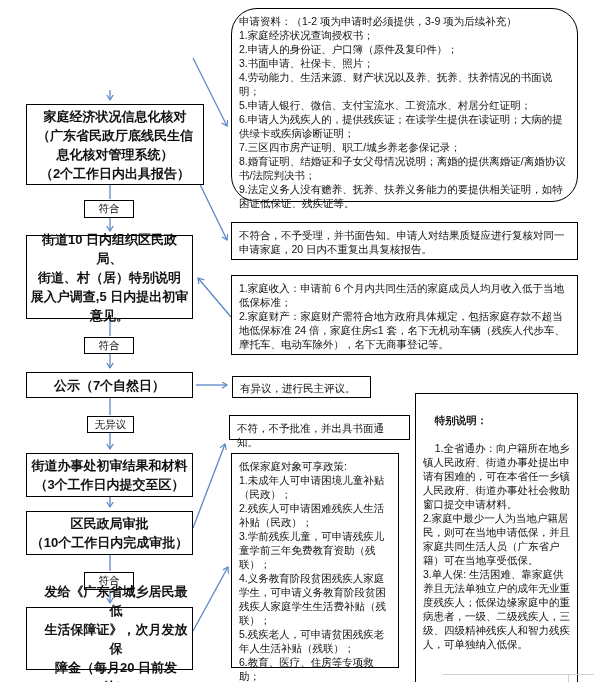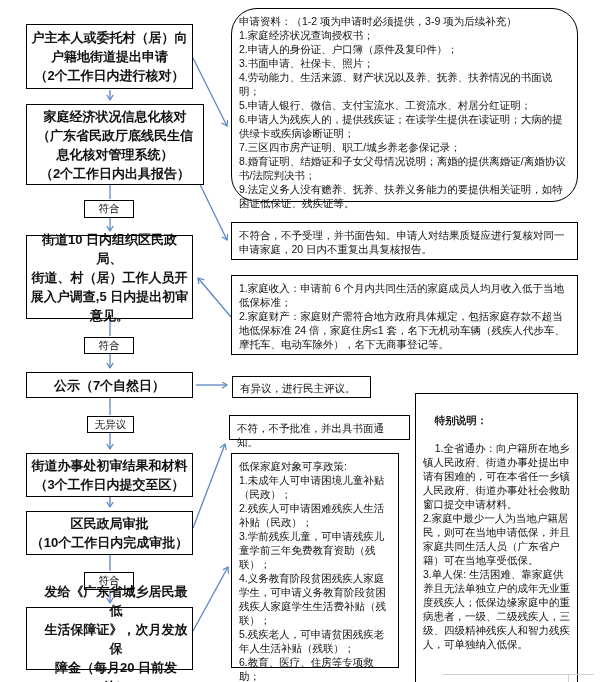--- a/index.html
+++ b/index.html
@@ -60,33 +60,30 @@
 
       <line x1="193" y1="58" x2="227" y2="126" marker-end="url(#ah)"></line>
       <line x1="193" y1="170" x2="227" y2="240" marker-end="url(#ah)"></line>
       <line x1="231" y1="317" x2="198" y2="278" marker-end="url(#ah)"></line>
       <line x1="196" y1="385" x2="227" y2="385" marker-end="url(#ah)"></line>
       <line x1="193" y1="528" x2="225" y2="444" marker-end="url(#ah)"></line>
       <line x1="193" y1="631" x2="228" y2="567" marker-end="url(#ah)"></line>
     </g>
   </svg>
 
-  <div class="box step" style="left:26px;top:24px;width:167px;height:65px;">户主本人或委托村（居）向
-户籍地街道提出申请
-（2个工作日内进行核对）</div>
 
   <div class="box step" style="left:26px;top:104px;width:178px;height:81px;text-align:center;">家庭经济状况信息化核对
 （广东省民政厅底线民生信
 息化核对管理系统）
 （2个工作日内出具报告）</div>
 
   <div class="box tag" style="left:84px;top:200px;width:50px;height:18px;">符合</div>
 
   <div class="box step" style="left:26px;top:235px;width:167px;height:84px;">街道10 日内组织区民政局、
-街道、村（居）工作人员开
+街道、村（居）特别说明
 展入户调查,5 日内提出初审
 意见。</div>
 
   <div class="box tag" style="left:84px;top:337px;width:50px;height:17px;">符合</div>
 
   <div class="box step" style="left:26px;top:372px;width:167px;height:26px;">公示（7个自然日）</div>
 
   <div class="box tag" style="left:87px;top:416px;width:47px;height:17px;">无异议</div>
 
   <div class="box step" style="left:26px;top:453px;width:167px;height:44px;">街道办事处初审结果和材料

